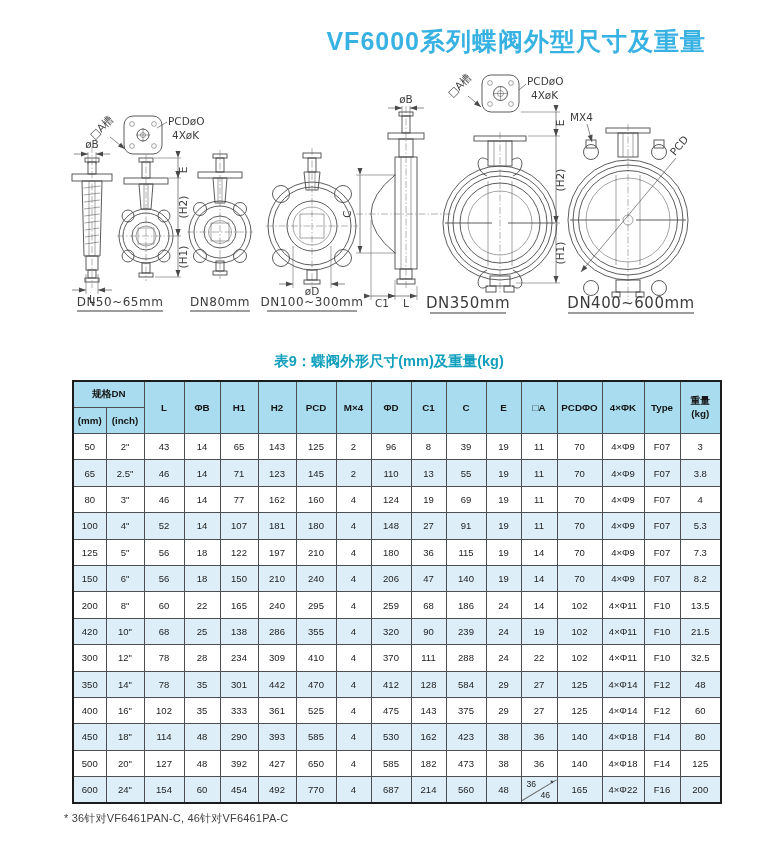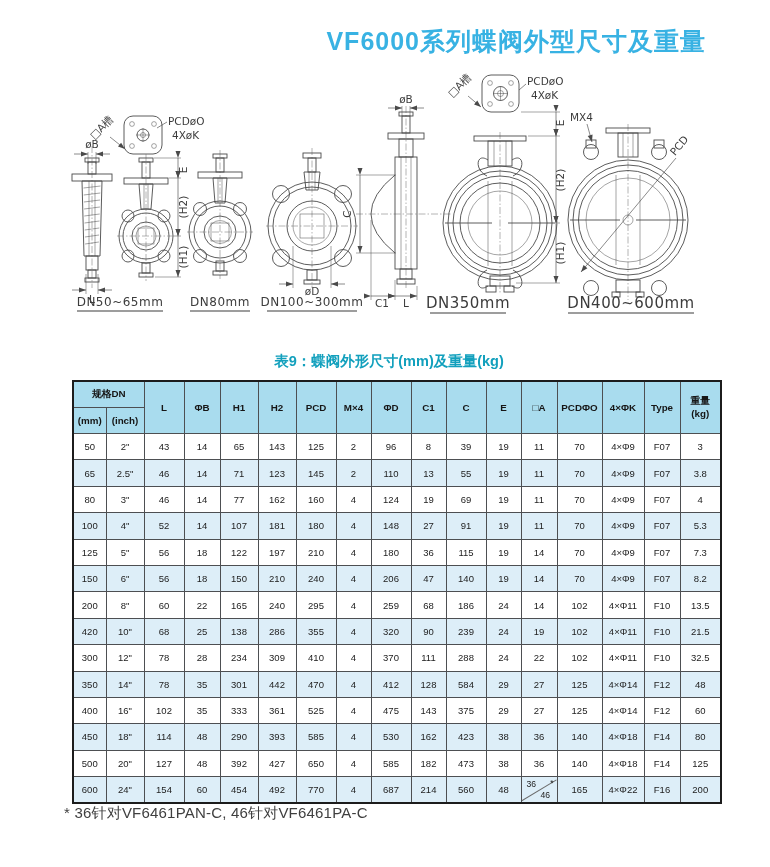--- a/index.html
+++ b/index.html
@@ -26,21 +26,21 @@
   table.dim-table th,table.dim-table td{border:1px solid var(--grid);text-align:center;vertical-align:middle;padding:0;overflow:hidden;}
   table.dim-table thead th{background:var(--hbg);font-weight:700;font-size:9.8px;height:25px;color:#161616;}
   table.dim-table thead .wt div{line-height:1.25;}
   table.dim-table tbody td{height:25.4px;background:#fff;}
   table.dim-table tbody tr.alt td{background:var(--alt);}
   td.diag{position:relative;}
   td.diag .d-top{position:absolute;left:5px;top:2px;font-size:8.6px;}
   td.diag .d-bot{position:absolute;left:54%;bottom:2px;font-size:8.6px;}
   td.diag .d-note{position:absolute;right:3px;top:1px;font-size:8.6px;}
   td.diag .d-line{position:absolute;left:-3px;bottom:-1px;width:125%;height:1px;background:#6a6a6a;transform-origin:left bottom;transform:rotate(-31deg);}
-  .footnote{font-size:15px;color:#3f3f3f;margin:0 0 0 -8px;letter-spacing:.2px;}
+  .footnote{font-size:11px;color:#3f3f3f;margin:7px 0 0 -8px;letter-spacing:.2px;}
 </style>
 </head>
 <body>
 
 <div class="page">
 
   <h1 class="main-title">VF6000系列蝶阀外型尺寸及重量</h1>
 
   <div class="diagram-wrap">
   <svg width="648" height="262" viewBox="0 0 648 262">

